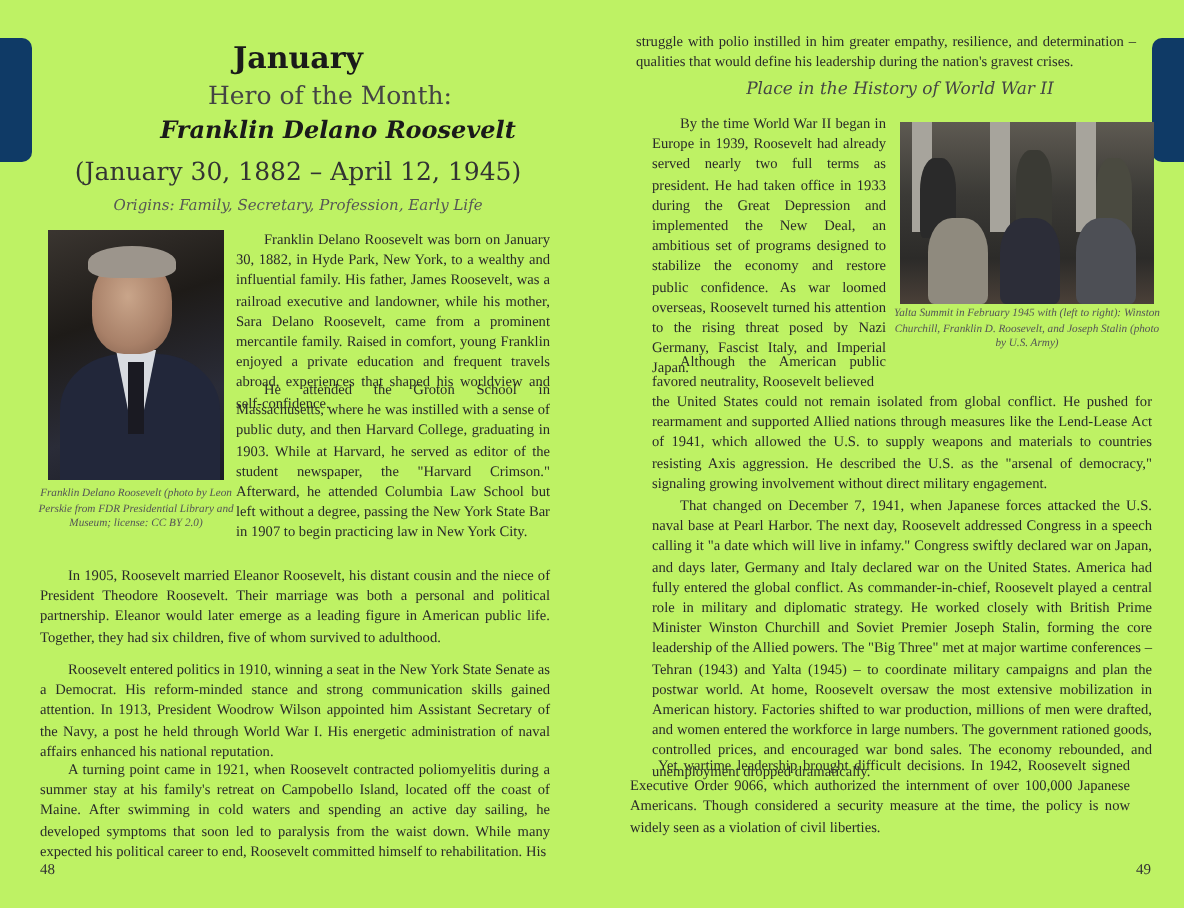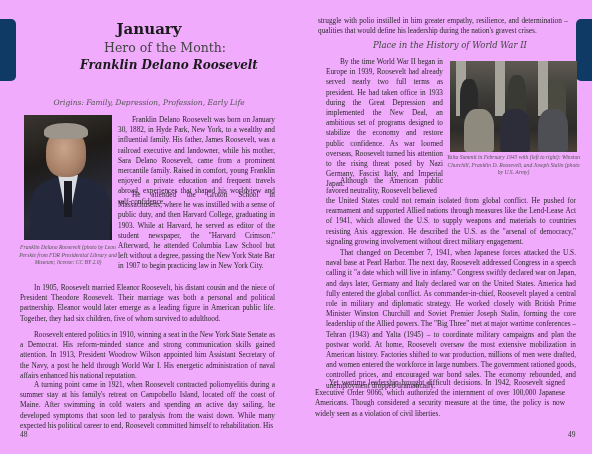--- a/index.html
+++ b/index.html
@@ -1,17 +1,17 @@
 <!DOCTYPE html>
 <html><head>
 <meta charset="utf-8">
 <style>
   html,body{margin:0;padding:0;}
   body{width:600px;height:454px;overflow:hidden;background:#ffffff;font-family:"Liberation Serif",serif;color:#2a2a2a;position:relative;}
-  .page{position:absolute;top:0;height:454px;background:#f0abfc;}
+  .page{position:absolute;top:0;height:454px;background:#bef264;}
   .page-left{left:0;width:298px;}
   .page-right{left:292px;width:300px;}
   .spine{position:absolute;left:298px;top:0;width:2px;height:454px;background:#9a9a9a;}
   .tab{position:absolute;top:19px;width:16px;height:62px;background:#0f3a66;}
   .tab-left{left:0;border-radius:0 5px 5px 0;}
   .tab-right{right:0;border-radius:5px 0 0 5px;}
   .center{text-align:center;position:absolute;left:0;width:298px;}
   .h-month{top:20px;font-size:15px;font-weight:bold;color:#1a1a1a;font-family:"DejaVu Serif",serif;}
   .h-hero{top:40px;font-size:12.5px;color:#444;font-family:"DejaVu Serif",serif;padding-left:16px;}
   .h-name{top:58px;font-size:12px;font-weight:bold;font-style:italic;color:#1a1a1a;font-family:"DejaVu Serif",serif;padding-left:20px;}
@@ -33,21 +33,22 @@
   .subhead{position:absolute;left:300px;width:300px;text-align:center;top:40px;font-size:8.5px;font-style:italic;color:#444;font-family:"DejaVu Serif",serif;}
 </style>
 </head>
 <body>
 
 <div class="page page-left">
   <div class="tab tab-left"></div>
   <div class="center h-month">January</div>
   <div class="center h-hero">Hero of the Month:</div>
   <div class="center h-name">Franklin Delano Roosevelt</div>
-  <div class="center h-origins">Origins: Family, Depression, Profession, Early Life</div>
+  <div class="center h-dates">(January 30, 1882 – April 12, 1945)</div>
+  <div class="center h-origins">Origins: Family, Secretary, Profession, Early Life</div>
 
   <div class="portrait">
     <div class="suit"></div>
       <div class="shirt"></div>
       <div class="tie"></div>
     <div class="face"></div>
       <div class="hair"></div>
   </div>
   <div class="caption" style="left:18px;top:244px;width:100px;">Franklin Delano Roosevelt (photo by Leon Perskie from FDR Presidential Library and Museum; license: CC BY 2.0)</div>
 

